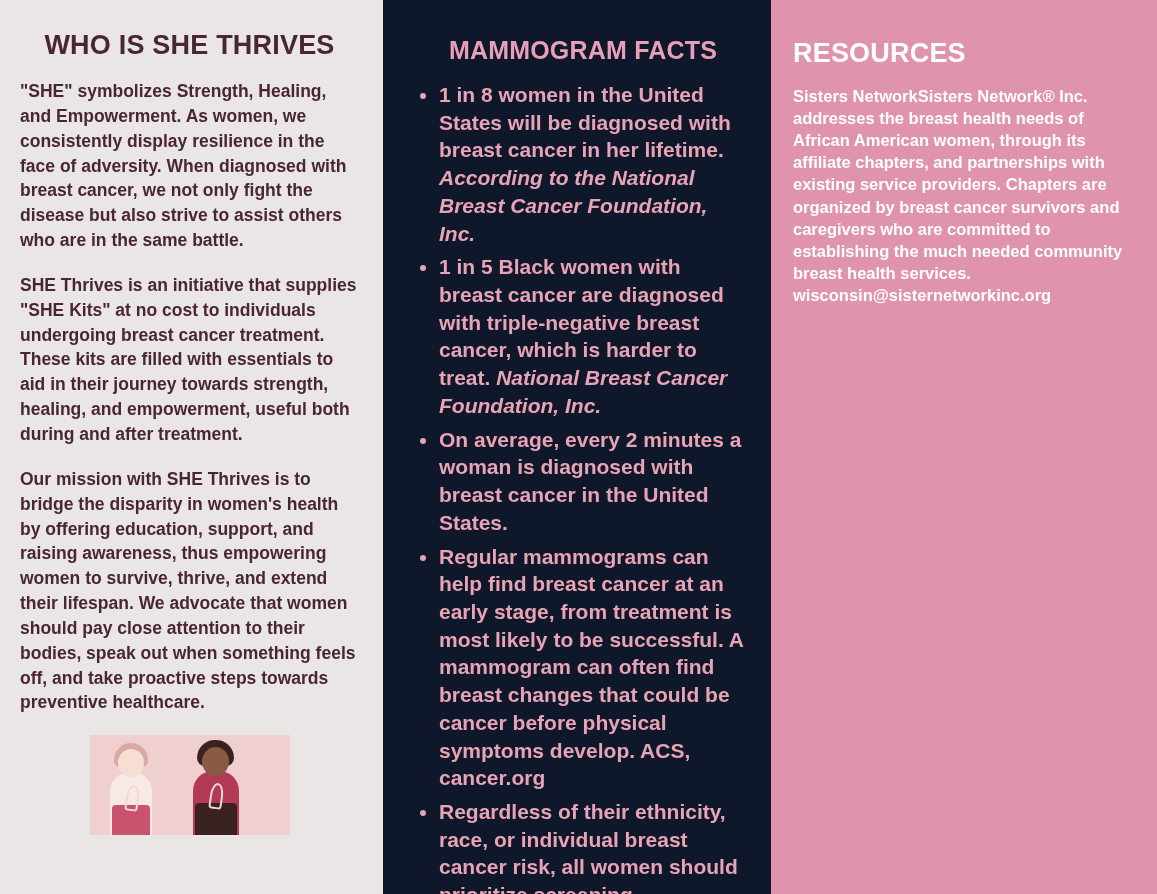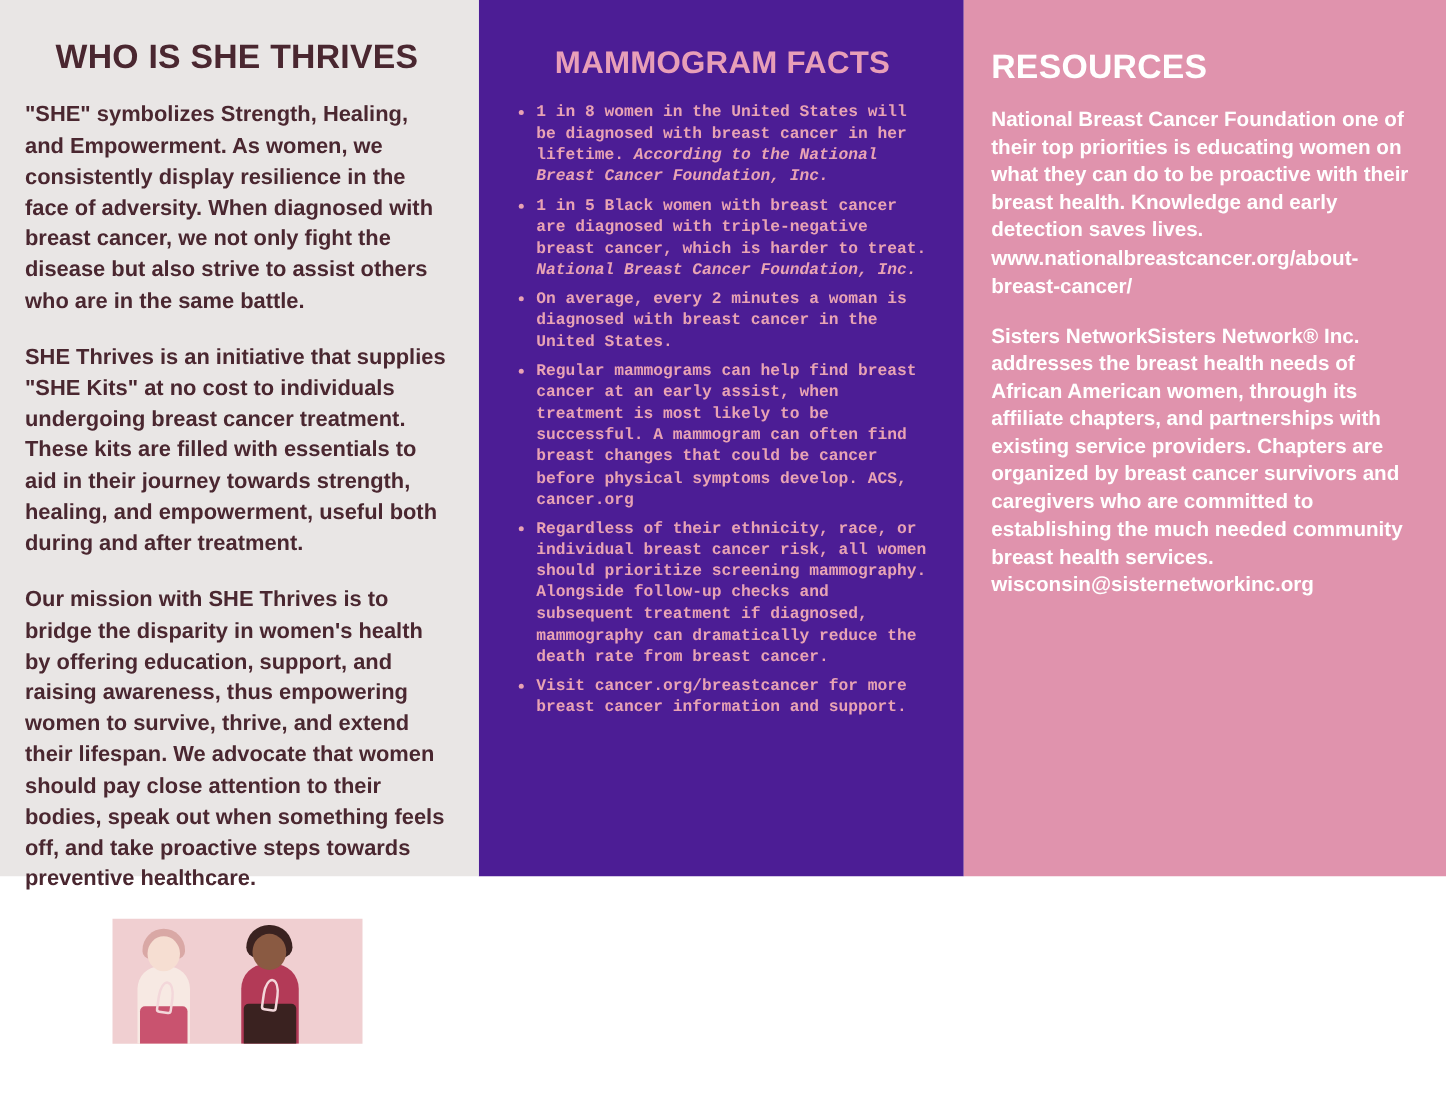--- a/index.html
+++ b/index.html
@@ -9,21 +9,21 @@
   body {
     width: 1157px;
     height: 894px;
     font-family: "Liberation Sans", sans-serif;
     background: #ffffff;
     overflow: hidden;
   }
   .brochure {
     display: flex;
     width: 1157px;
-    height: 701px;
+    height: 894px;
   }
   
   .panel-left {
     width: 383px;
     background: #e9e6e5;
     box-sizing: border-box;
     padding: 22px 24px 0 20px;
     position: relative;
   }
   .panel-left h1 {
@@ -74,44 +74,43 @@
     border: 2.5px solid #f3d7da;
     border-radius: 50% 50% 3px 3px;
     transform: rotate(8deg);
   }
   .ribbon1 { left: 36px; bottom: 24px; }
   .ribbon2 { left: 120px; bottom: 26px; border-color: #f3d7da; }
 
   
   .panel-mid {
     width: 388px;
-    background: #4c1d95;
+    background: #0f172a;
     box-sizing: border-box;
-    padding: 26px 24px 0 26px;
+    padding: 26px 24px 0 36px;
   }
   .panel-mid h2 {
     font-size: 25px;
     font-weight: bold;
     color: #e89fb8;
     margin: 10px 0 16px 0;
     text-align: center;
     letter-spacing: 0.2px;
   }
   .panel-mid ul {
     margin: 0;
     padding-left: 20px;
     list-style: disc;
   }
   .panel-mid li {
-    font-size: 13px;
+    font-size: 21px;
     line-height: 1.32;
     color: #e8a3b4;
     font-weight: bold;
     margin-bottom: 6px;
-    font-family: Liberation Mono, monospace;
   }
   .panel-mid li::marker { color: #e8a3b4; }
   .src { font-style: italic; }
 
   
   .panel-right {
     width: 386px;
     background: #e093ad;
     box-sizing: border-box;
     padding: 26px 20px 0 22px;
@@ -164,30 +163,29 @@
       <li>
         <span>1 in 8 women in the United States will be diagnosed with breast cancer in her lifetime. </span><span class="src">According to the National Breast Cancer Foundation, Inc.</span>
       </li>
       <li>
         <span> 1 in 5 Black women with breast cancer are diagnosed with triple-negative breast cancer, which is harder to treat. </span><span class="src">National Breast Cancer Foundation, Inc.</span>
       </li>
       <li>
         <span> On average, every 2 minutes a woman is diagnosed with breast cancer in the United States.</span><span class="src"></span>
       </li>
       <li>
-        <span>Regular mammograms can help find breast cancer at an early assist, when treatment is most likely to be successful. A mammogram can often find breast changes that could be cancer before physical symptoms develop. ACS, cancer.org</span><span class="src"></span>
+        <span>Regular mammograms can help find breast cancer at an early stage, from treatment is most likely to be successful. A mammogram can often find breast changes that could be cancer before physical symptoms develop. ACS, cancer.org</span><span class="src"></span>
       </li>
       <li>
         <span>Regardless of their ethnicity, race, or individual breast cancer risk, all women should prioritize screening mammography. Alongside follow-up checks and subsequent treatment if diagnosed, mammography can dramatically reduce the death rate from breast cancer.</span><span class="src"></span>
       </li>
       <li>
         <span>Visit cancer.org/breastcancer for more breast cancer information and support.</span><span class="src"></span>
       </li>
     </ul>
   </section>
 
   <section class="panel-right">
     <h2>RESOURCES</h2>
-    <p>National Breast Cancer Foundation one of their top priorities is educating women on what they can do to be proactive with their breast health. Knowledge and early detection saves lives. www.nationalbreastcancer.org/about-breast-cancer/</p>
     <p> Sisters NetworkSisters Network® Inc. addresses the breast health needs of African American women, through its affiliate chapters, and partnerships with existing service providers. Chapters are organized by breast cancer survivors and caregivers who are committed to establishing the much needed community breast health services. wisconsin@sisternetworkinc.org</p>
   </section>
 
 </div>
 
 </body></html>

